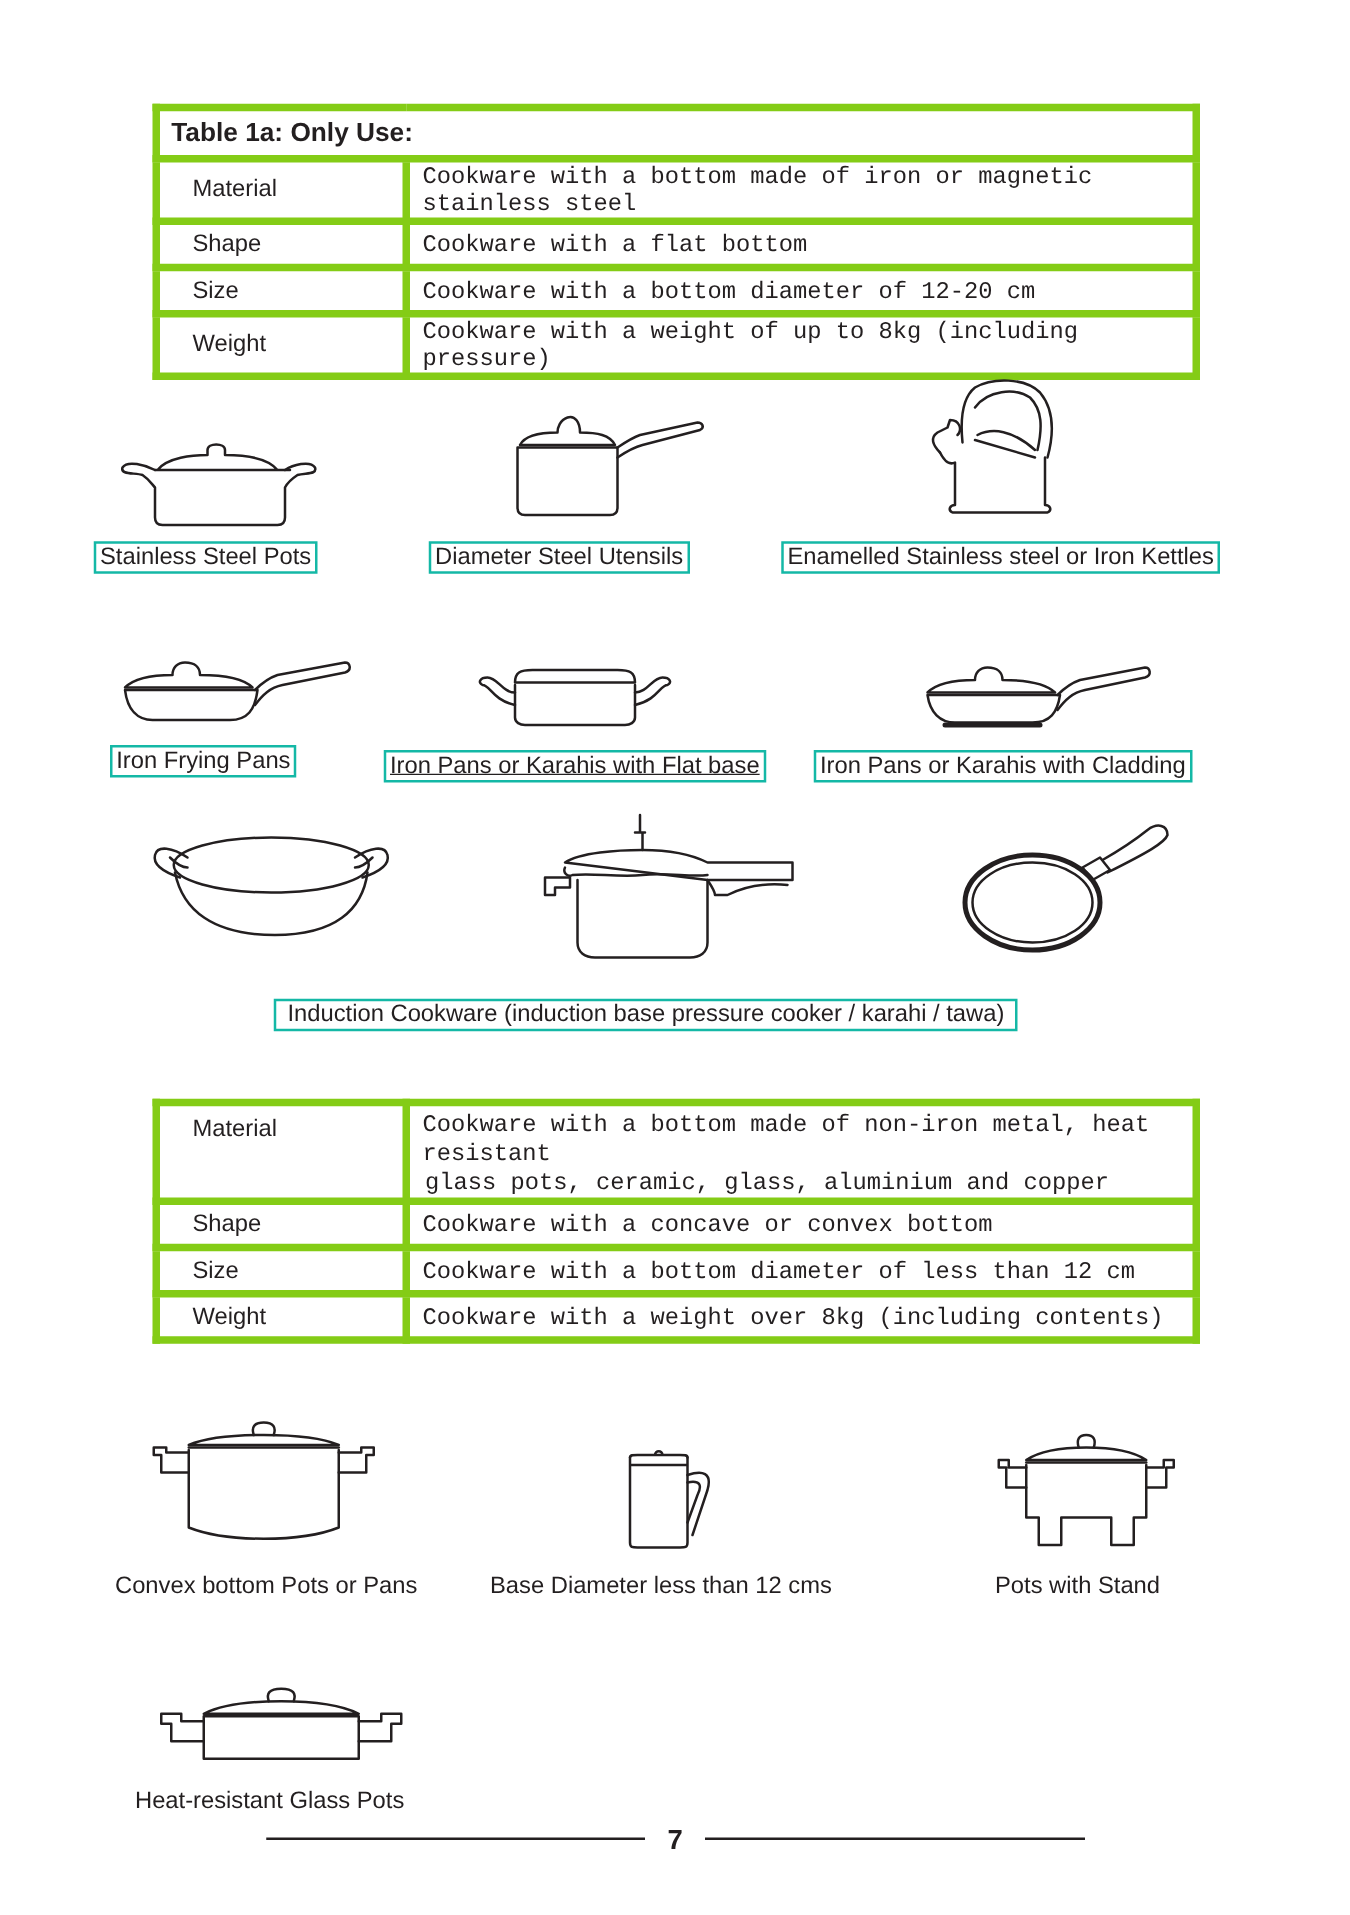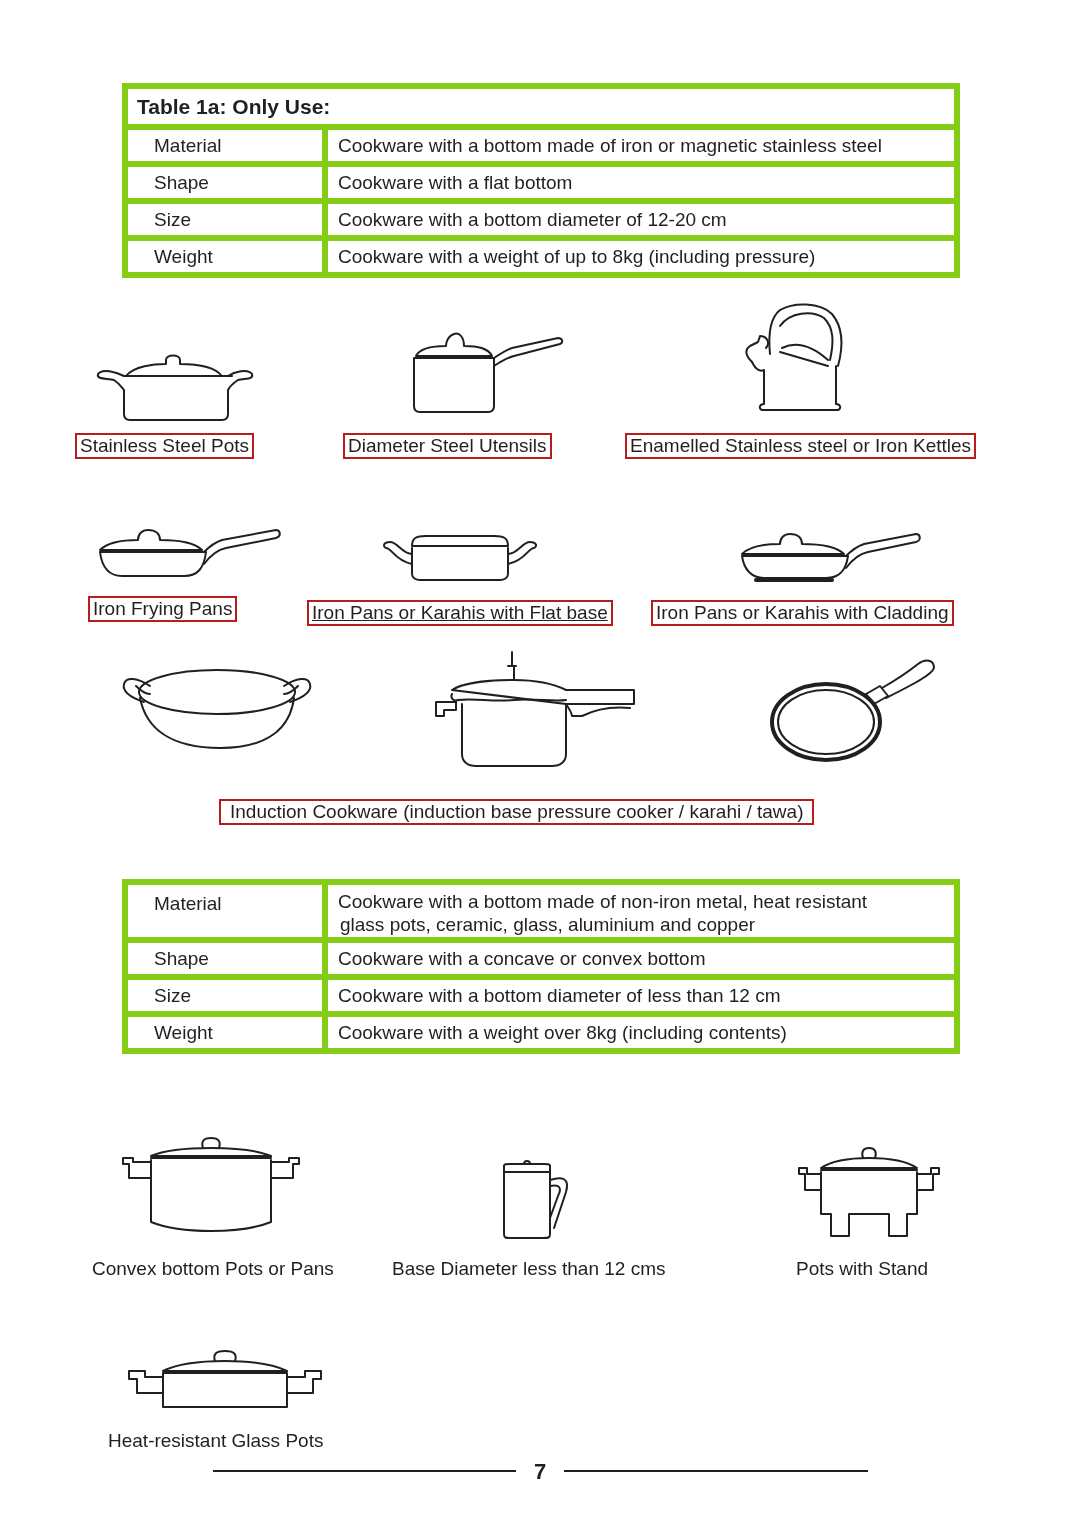--- a/index.html
+++ b/index.html
@@ -2,22 +2,22 @@
 <html><head>
 <meta charset="utf-8">
 <style>
   html, body { margin: 0; padding: 0; background: #ffffff; }
   body { width: 1080px; height: 1532px; position: relative; overflow: hidden;
          font-family: "Liberation Sans", sans-serif; color: #231f20; }
   table.spec { position: absolute; border-collapse: collapse; border: 2.5px solid #231f20; }
   table.spec td { border: 6px solid #84cc16; font-size: 19px; padding: 0; vertical-align: middle; }
   table.spec td.title { font-weight: bold; font-size: 21px; padding-left: 9px; height: 35px; }
   table.spec td.k { width: 168px; padding-left: 26px; }
-  table.spec td.v { padding-left: 10px; }
-  .cap { position: absolute; border: 2px solid #b91c1c; font-size: 19px; line-height: 22px;
+  table.spec td.v { padding-left: 10px; font-family: Liberation Mono, monospace; }
+  .cap { position: absolute; border: 2px solid #14b8a6; font-size: 19px; line-height: 22px;
          padding: 0 3px; white-space: nowrap; background: #fff; }
   .plain { position: absolute; font-size: 19px; white-space: nowrap; }
   svg.ico { position: absolute; overflow: visible; }
   svg.ico * { fill: none; stroke: #231f20; stroke-width: 2; stroke-linejoin: round; stroke-linecap: round; }
   .rule { position: absolute; height: 2px; background: #231f20; }
   .pagenum { position: absolute; font-size: 22px; font-weight: bold; }
 </style>
 </head>
 <body>
 

